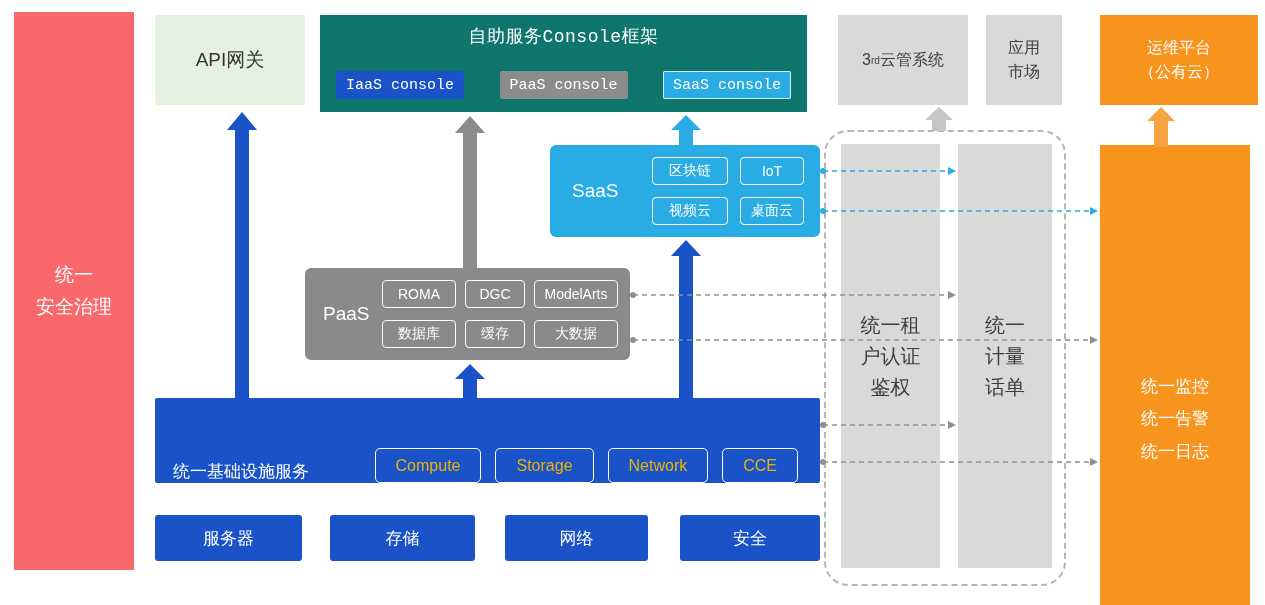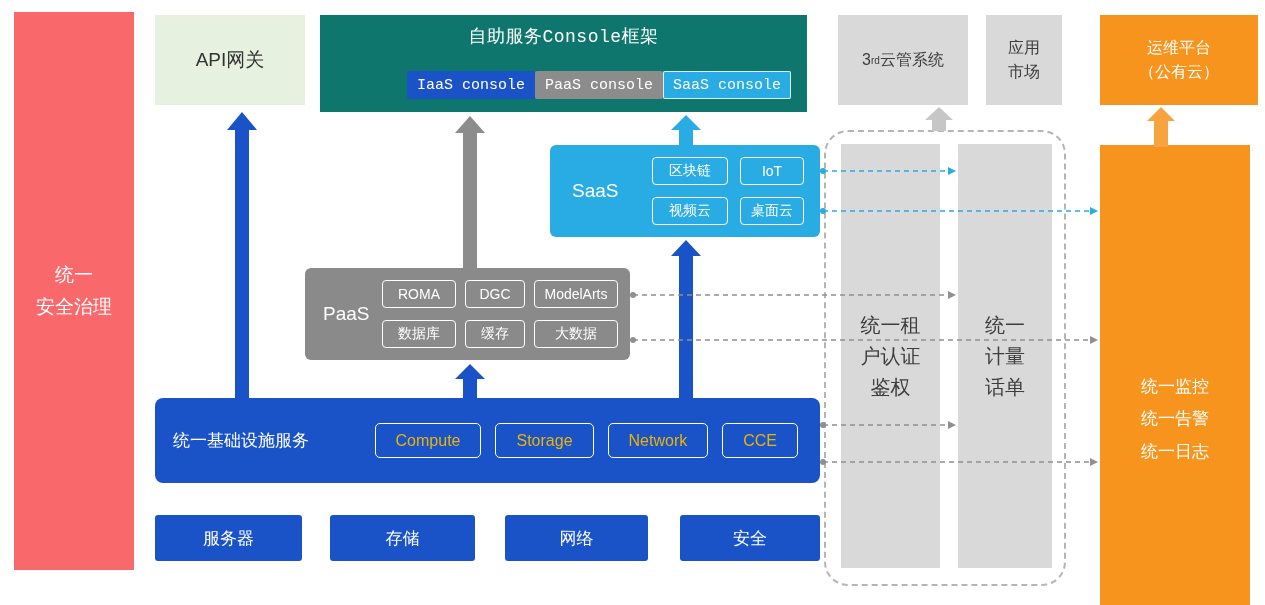--- a/index.html
+++ b/index.html
@@ -10,35 +10,35 @@
   .box{position:absolute;box-sizing:border-box;display:flex;align-items:center;justify-content:center;text-align:center;}
   .pre{white-space:pre-line;}
 
   .security-bar{background:#f9696b;color:#ffffff;font-size:19px;line-height:1.7;font-weight:400;}
   .api-gateway{background:#e6f2df;color:#333333;font-size:19px;}
   .gray-box{background:#d9d9d9;color:#3d3d3d;font-size:16px;}
   .orange-box{background:#f7941d;color:#ffffff;font-size:16px;line-height:1.5;}
 
   .console-frame{background:#0f766e;flex-direction:column;justify-content:flex-start;padding:9px 16px 13px 16px;font-family:Liberation Mono, monospace;}
   .cf-title{color:#ffffff;font-size:18px;letter-spacing:.5px;}
-  .cf-chips{display:flex;justify-content:flex-end;width:100%;margin-top:auto;}
+  .cf-chips{display:flex;justify-content:space-between;width:100%;margin-top:auto;}
   .cf-chip{display:inline-flex;align-items:center;justify-content:center;width:128px;height:28px;color:#ffffff;font-size:15px;border-radius:2px;}
   .chip-iaas{background:#1a53c8;}
   .chip-paas{background:#8c8c8c;}
   .chip-saas{background:#29abe3;box-shadow:0 0 0 1px #d9f1fb inset;}
 
   .saas-box{background:#29abe3;border-radius:6px;justify-content:space-between;padding:0 16px 0 22px;}
   .paas-box{background:#8a8a8a;border-radius:6px;justify-content:space-between;padding:0 12px 0 18px;}
   .node-label{color:#ffffff;font-size:19px;font-weight:400;}
   .chip-grid{display:grid;gap:12px 12px;}
   .saas-grid{grid-template-columns:76px 64px;}
   .paas-grid{grid-template-columns:74px 60px 84px;gap:12px 9px;}
   .wchip{display:inline-flex;align-items:center;justify-content:center;border:1.5px solid #ffffff;border-radius:4px;color:#ffffff;height:26px;font-size:14px;background:transparent;}
 
-  .iaas-bar{background:#1a53c8;border-radius:8px;justify-content:space-between;padding:0 22px 0 18px;}
+  .iaas-bar{background:#1a53c8;border-radius:2px;justify-content:space-between;padding:0 22px 0 18px;align-items:flex-end;}
   .iaas-label{color:#ffffff;font-size:17px;}
   .iaas-chips{display:flex;gap:14px;}
   .iaas-chip{display:inline-flex;align-items:center;justify-content:center;border:1.5px solid #ffffff;border-radius:5px;color:#eab308;height:33px;font-size:16px;padding:0 20px;}
 
   .hw-box{background:#1a53c8;color:#ffffff;font-size:17px;border-radius:3px;}
 
   .dashed-group{border:2px dashed #b5b5b5;border-radius:24px;background:transparent;}
   .vbar-gray{background:#d9d9d9;color:#3d3d3d;font-size:20px;line-height:1.55;}
   .vbar-orange{background:#f7941d;color:#ffffff;font-size:17px;line-height:1.9;}
 

